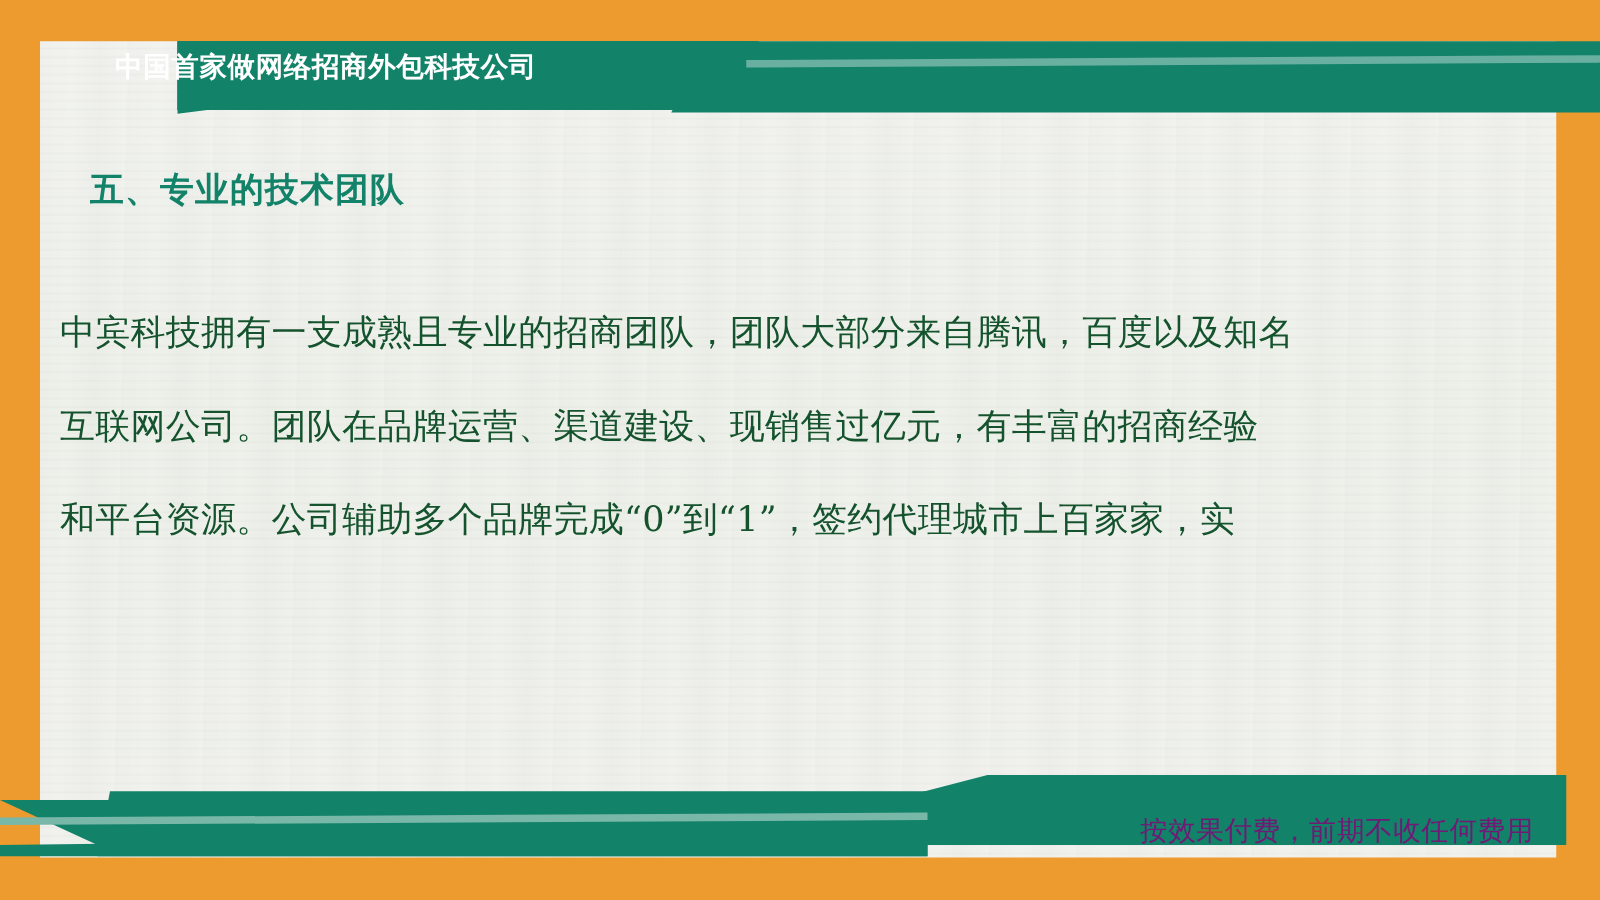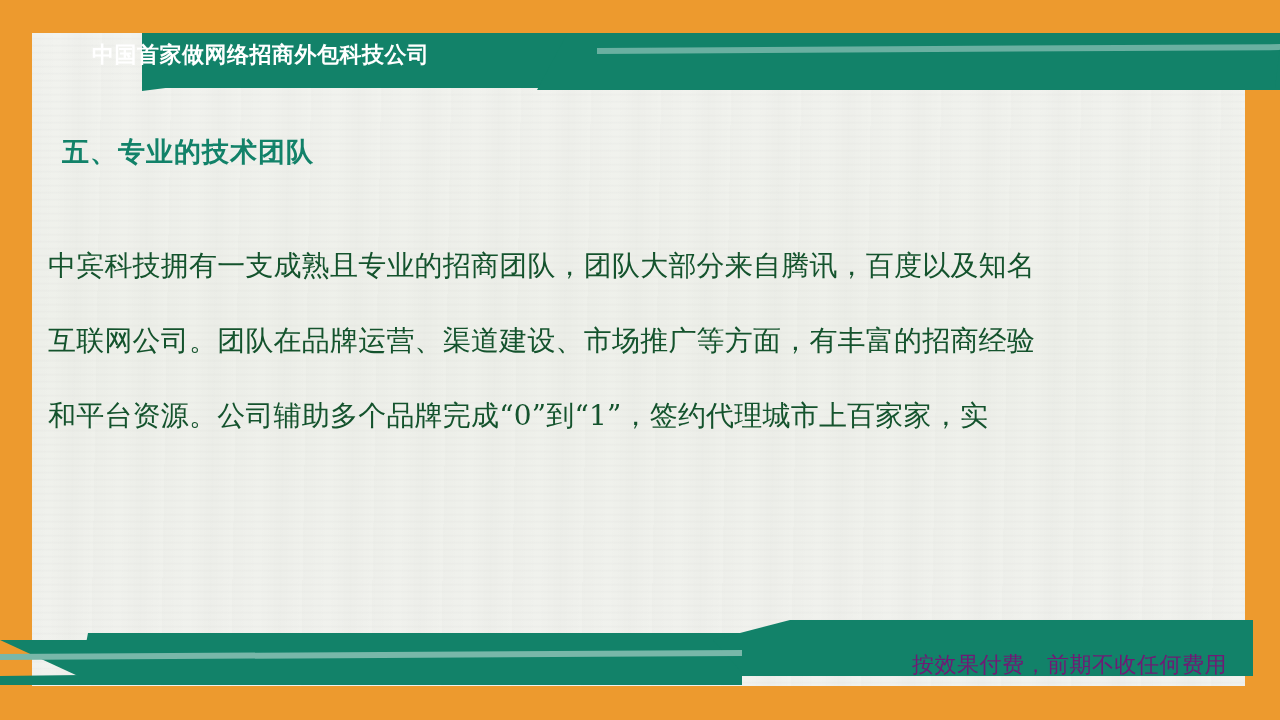--- a/index.html
+++ b/index.html
@@ -68,21 +68,21 @@
     font-size: 22px;
     font-weight: bold;
     letter-spacing: 0.5px;
     font-family: "DejaVu Sans", "Liberation Sans", sans-serif;
     white-space: nowrap;
   }
 
   
   #section-heading {
     position: absolute;
-    left: 62px;
+    left: 72px;
     top: 134px;
     color: #128269;
     font-size: 27px;
     font-weight: bold;
     letter-spacing: 1px;
     font-family: "DejaVu Sans", "Liberation Sans", sans-serif;
     white-space: nowrap;
   }
 
   #body-text {
@@ -147,21 +147,21 @@
 
       <polygon points="1235,33 1253,33 1253,88 1228,88" fill="#128269"></polygon>
     </svg>
     <div id="header-title">中国首家做网络招商外包科技公司</div>
   </div>
 
   <div id="section-heading">五、专业的技术团队</div>
 
   <div id="body-text">
     <p>中宾科技拥有一支成熟且专业的招商团队，团队大部分来自腾讯，百度以及知名</p>
-    <p>互联网公司。团队在品牌运营、渠道建设、市场推广等方面，有丰富的招商经验</p>
+    <p>互联网公司。团队在品牌运营、渠道建设、现销售过亿元，有丰富的招商经验</p>
     <p>和平台资源。公司辅助多个品牌完成“0”到“1”，签约代理城市上百家家，实</p>
   </div>
 
   <div id="footer-bar">
     <svg width="1280" height="110" viewBox="0 0 1280 110">
 
       <polygon points="82,65 742,65 742,75 0,75 0,66" fill="#128269"></polygon>
       <polygon points="88,23 742,23 742,75 78,75" fill="#128269"></polygon>
 
       <polygon points="0,29 0,65 78,65 92,23 740,23 740,65 1253,65 1253,29" fill="none"></polygon>

